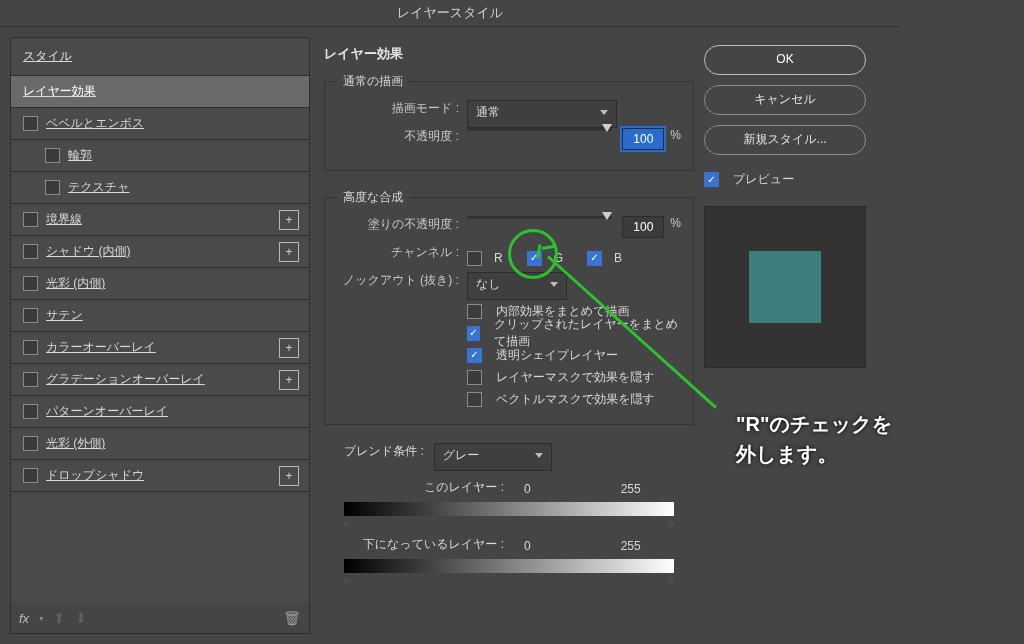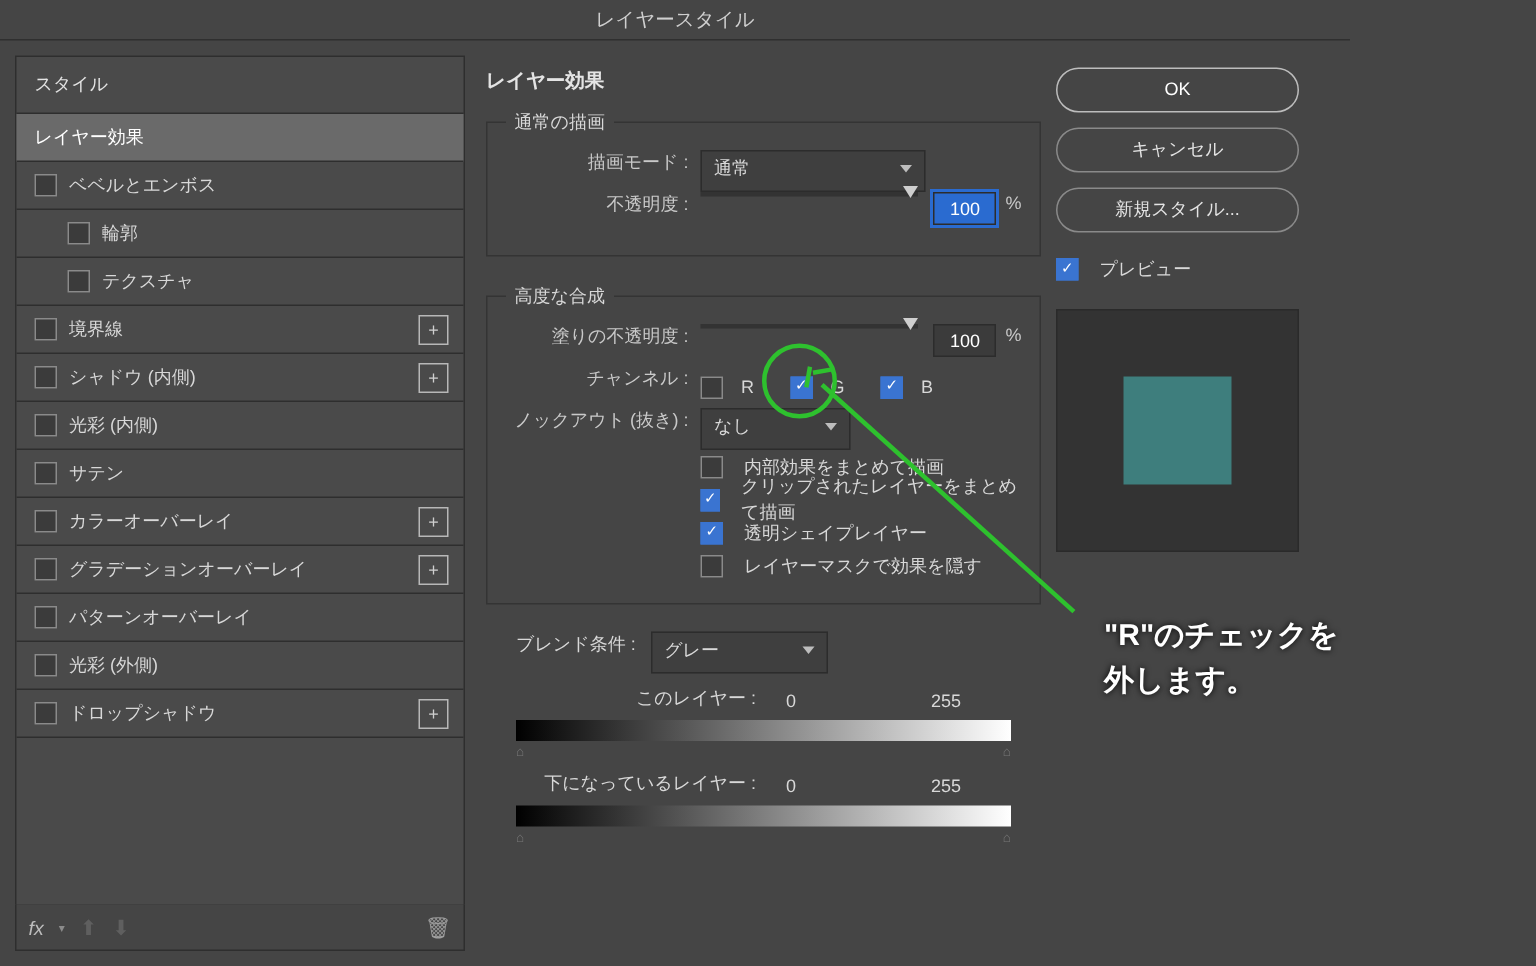--- a/index.html
+++ b/index.html
@@ -40,20 +40,21 @@
     flex-direction: column;
     padding: 10px 0 0 10px;
   }
   .styles-list-wrap {
     background: #4a4a4a;
     border: 1px solid #2e2e2e;
     flex: 1;
     display: flex;
     flex-direction: column;
     margin-bottom: 10px;
+    text-decoration: underline;
   }
   .styles-header {
     padding: 10px 12px;
     font-size: 12px;
     color: #e4e4e4;
     border-bottom: 1px solid #2e2e2e;
   }
   .style-item {
     display: flex;
     align-items: center;
@@ -470,20 +471,24 @@
               <span class="lab">クリップされたレイヤーをまとめて描画</span>
             </div>
             <div class="opt">
               <span class="chk checked"></span>
               <span class="lab">透明シェイプレイヤー</span>
             </div>
             <div class="opt">
               <span class="chk"></span>
               <span class="lab">レイヤーマスクで効果を隠す</span>
             </div>
+            <div class="opt">
+              <span class="chk"></span>
+              <span class="lab">ベクトルマスクで効果を隠す</span>
+            </div>
           </div>
       </fieldset>
 
       <div class="row" style="margin-left:20px">
         <span style="margin-right:10px">ブレンド条件 :</span>
         <div class="select" style="min-width:88px">グレー</div>
       </div>
 
       <div style="margin:0 20px">
         <div class="range-label">

